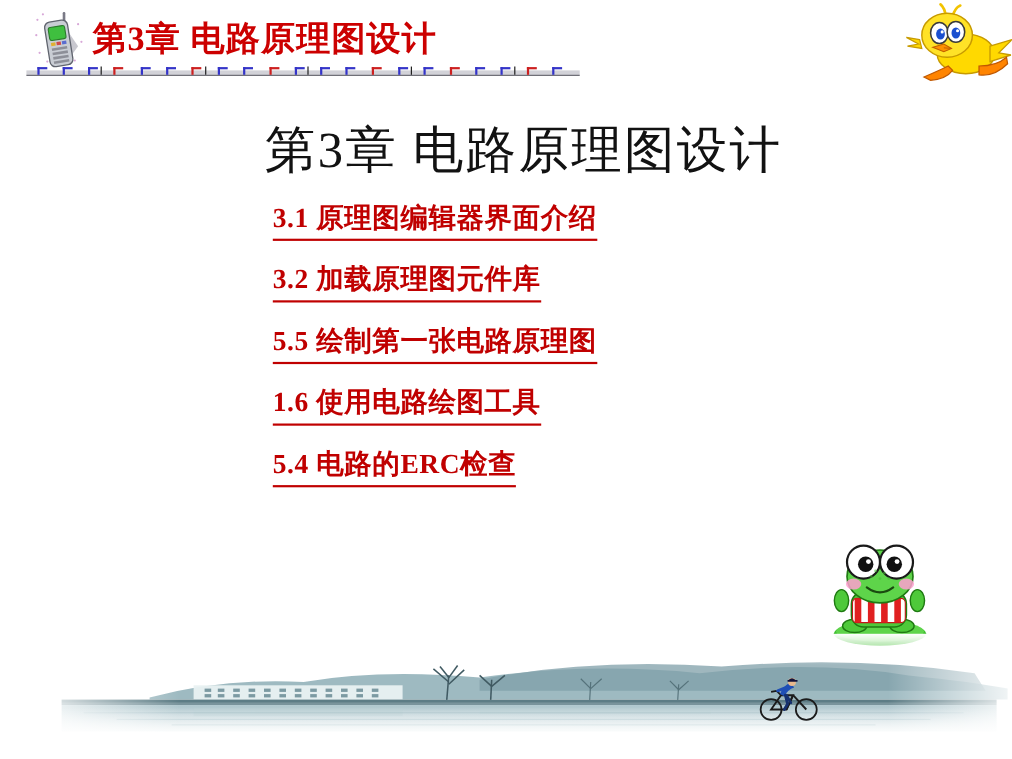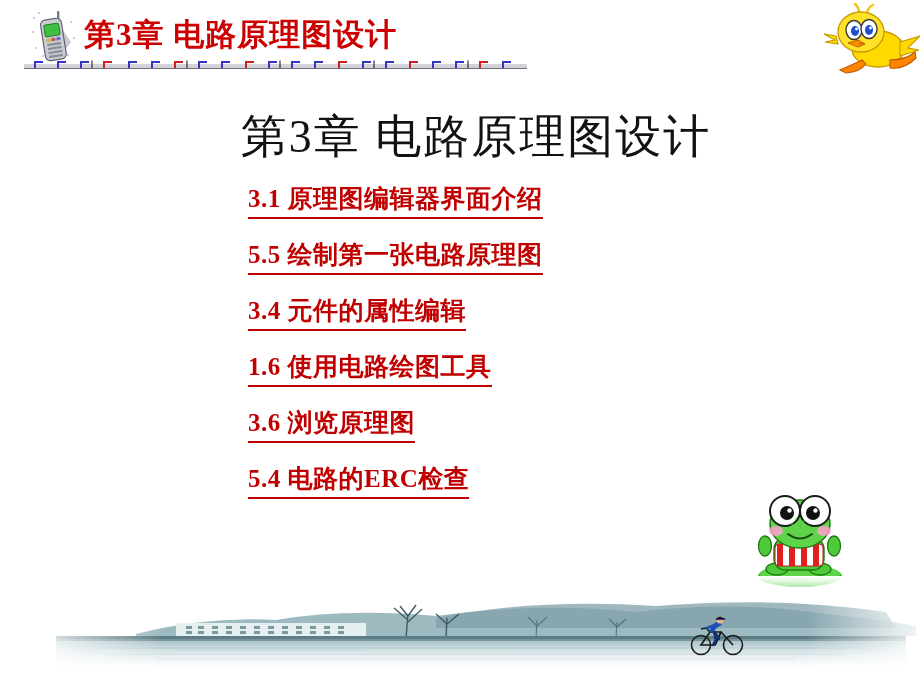--- a/index.html
+++ b/index.html
@@ -250,30 +250,27 @@
     </div>
   </div>
 
   <div class="main-title">第3章  电路原理图设计</div>
 
   <div class="toc">
     <div class="toc-item">
       <a class="toc-link">3.1 原理图编辑器界面介绍</a>
     </div>
     <div class="toc-item">
+      <a class="toc-link">3.2 加载原理图元件库</a>
+    </div>
+    <div class="toc-item">
       <a class="toc-link">5.5 绘制第一张电路原理图</a>
-    </div>
-    <div class="toc-item">
-      <a class="toc-link">3.4 元件的属性编辑</a>
     </div>
     <div class="toc-item">
       <a class="toc-link">1.6 使用电路绘图工具</a>
-    </div>
-    <div class="toc-item">
-      <a class="toc-link">3.6 浏览原理图</a>
     </div>
     <div class="toc-item">
       <a class="toc-link">5.4 电路的ERC检查 </a>
     </div>
   </div>
 
   <div class="frog-icon">
     <svg viewBox="0 0 112 104" width="112" height="104">
 
       <ellipse cx="56" cy="90" rx="42" ry="11" fill="#3fbf2f"></ellipse>

